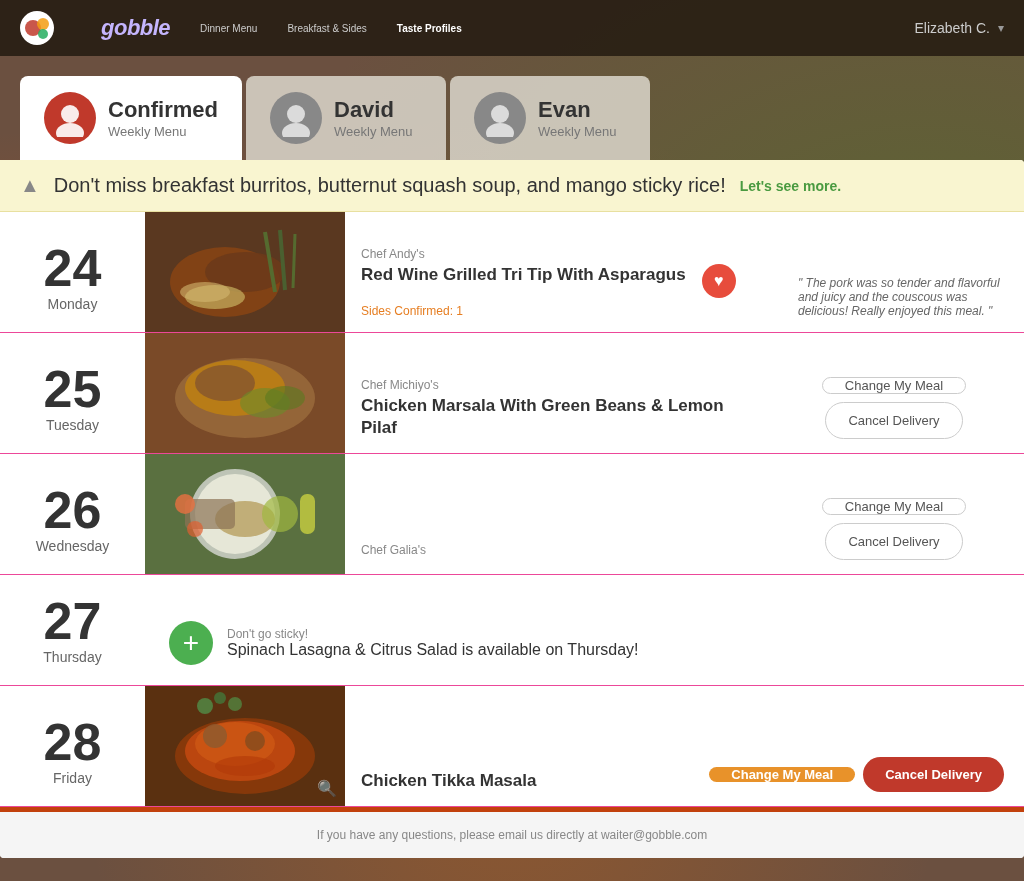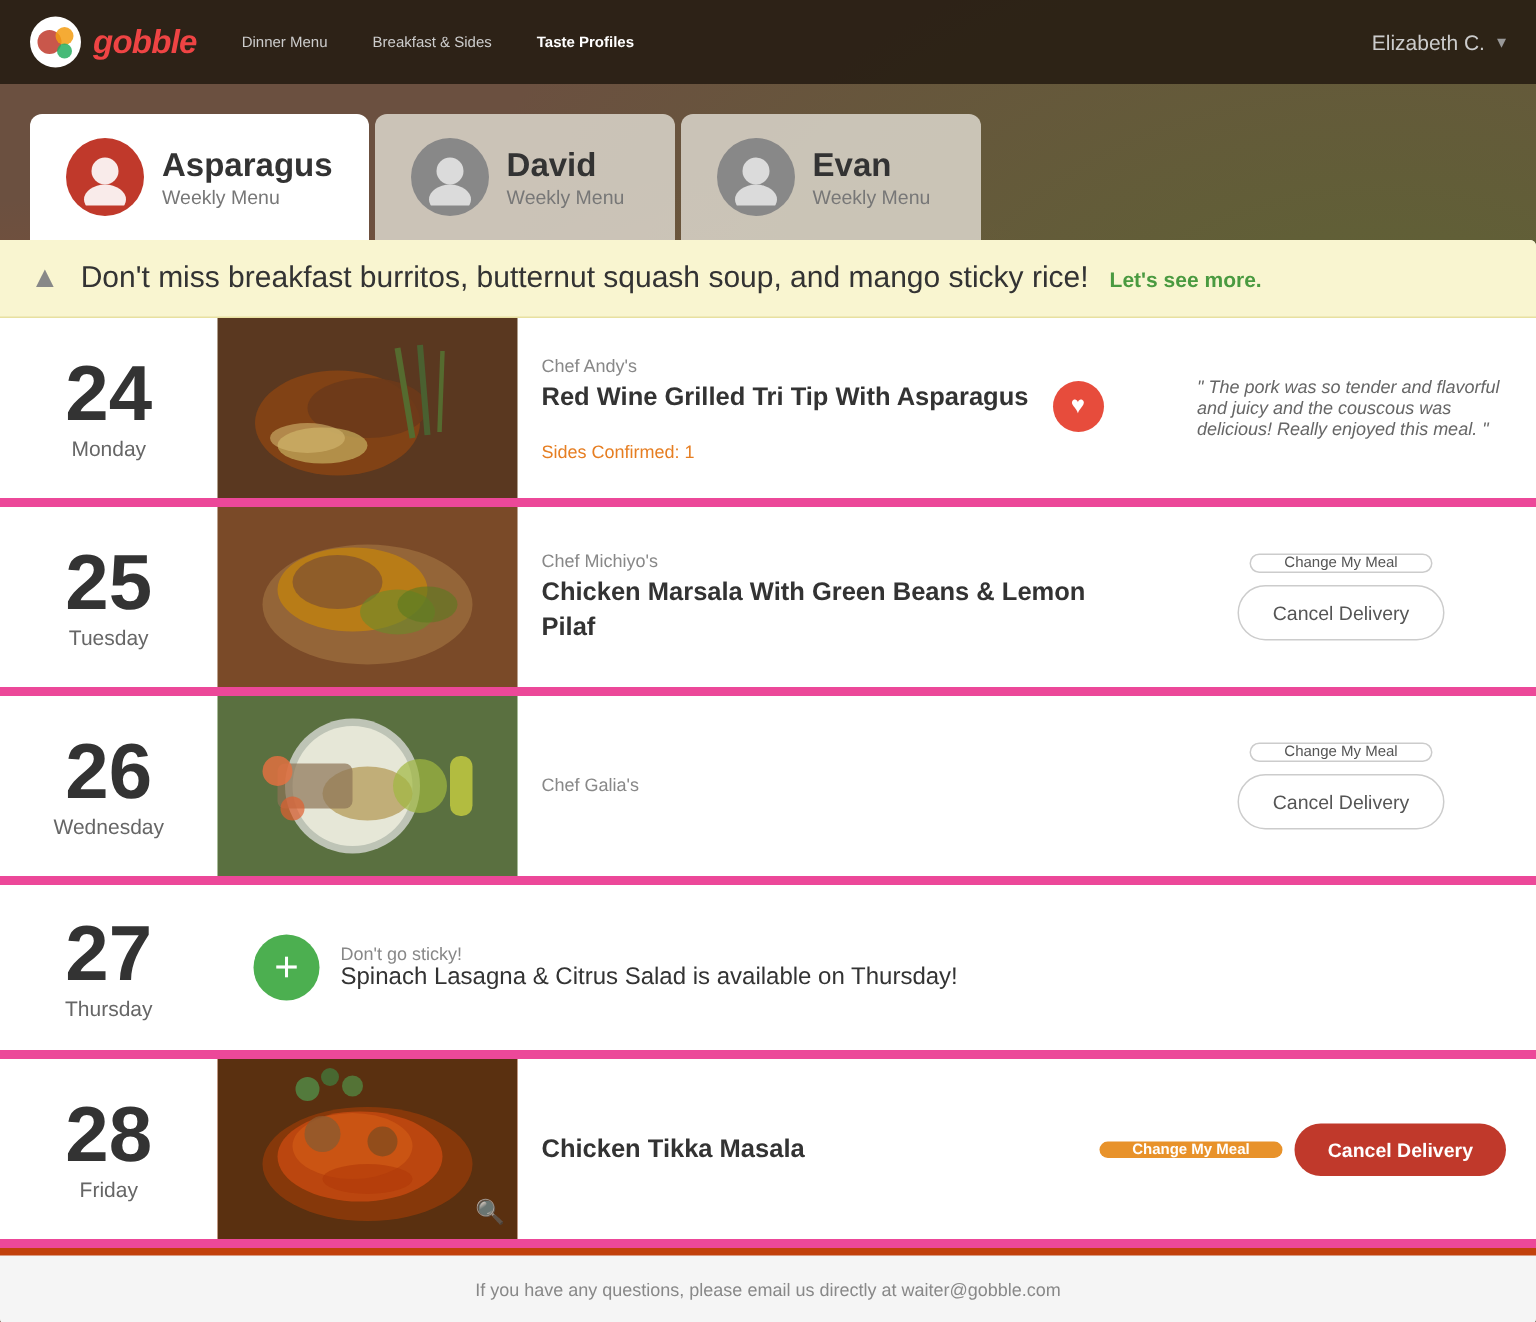--- a/index.html
+++ b/index.html
@@ -43,25 +43,26 @@
       height: 34px;
       border-radius: 50%;
       background: #fff;
       display: flex;
       align-items: center;
       justify-content: center;
       margin-right: 8px;
       overflow: hidden;
     }
     .logo-text {
-      color: #ef4444;
+      color: #c4b5fd;
       font-size: 22px;
       font-style: italic;
       font-weight: bold;
       letter-spacing: -0.5px;
+      margin-left: 39px;
     }
     .nav-links {
       display: flex;
       gap: 30px;
       flex: 1;
     }
     .nav-link {
       color: #ccc;
       text-decoration: none;
       font-size: 10px;
@@ -169,22 +170,22 @@
       color: #4a9a40;
       font-weight: bold;
       font-size: 14px;
       cursor: pointer;
       text-decoration: none;
     }
 
     
     .menu-row {
       display: flex;
-      align-items: center;
-      border-bottom: 6px solid #ec4899;
+      align-items: flex-end;
+      border-bottom: 1px solid #ec4899;
       min-height: 110px;
     }
     .day-cell {
       width: 145px;
       min-width: 145px;
       display: flex;
       flex-direction: column;
       align-items: center;
       justify-content: center;
       padding: 20px 10px;
@@ -251,21 +252,21 @@
     }
     .action-buttons.horizontal {
       flex-direction: row;
     }
     .btn-change {
       padding: 0 22px;
       border-radius: 22px;
       border: 1px solid #ccc;
       background: #fff;
       color: #555;
-      font-size: 10px;
+      font-size: 13px;
       cursor: pointer;
       white-space: nowrap;
     }
     .btn-change.orange {
       background: #e8922a;
       color: #fff;
       border: none;
       font-weight: bold;
     }
     .btn-cancel {
@@ -391,21 +392,21 @@
 
 <div class="profile-tabs">
   <div class="profile-tab active">
     <div class="avatar avatar-elizabeth">
       <svg width="38" height="38" viewBox="0 0 38 38">
           <circle cx="19" cy="15" r="9" fill="rgba(255,255,255,0.9)"></circle>
           <ellipse cx="19" cy="34" rx="14" ry="10" fill="rgba(255,255,255,0.9)"></ellipse>
         </svg>
     </div>
     <div class="profile-info">
-      <span class="profile-name">Asparagus</span>
+      <span class="profile-name">Confirmed</span>
       <span class="profile-subtitle">Weekly Menu</span>
     </div>
   </div>
   <div class="profile-tab inactive">
     <div class="avatar avatar-david">
       <svg width="38" height="38" viewBox="0 0 38 38">
           <circle cx="19" cy="15" r="9" fill="rgba(255,255,255,0.7)"></circle>
           <ellipse cx="19" cy="34" rx="14" ry="10" fill="rgba(255,255,255,0.7)"></ellipse>
         </svg>
     </div>

